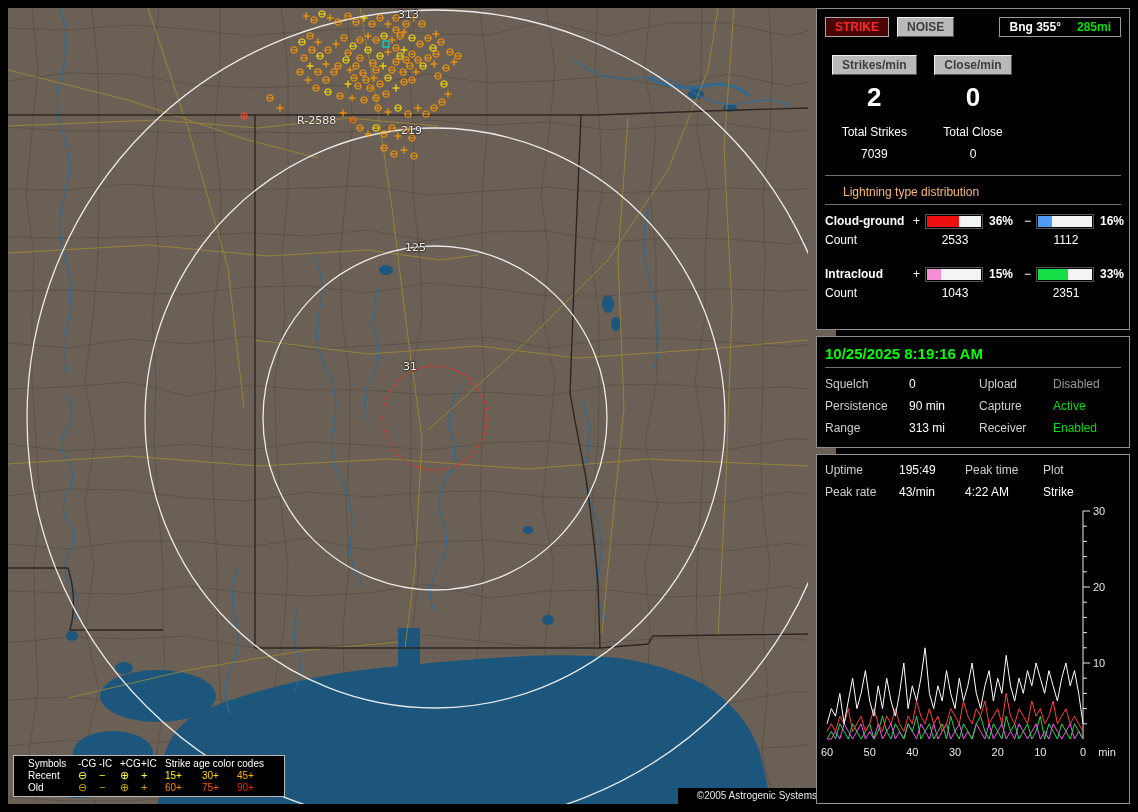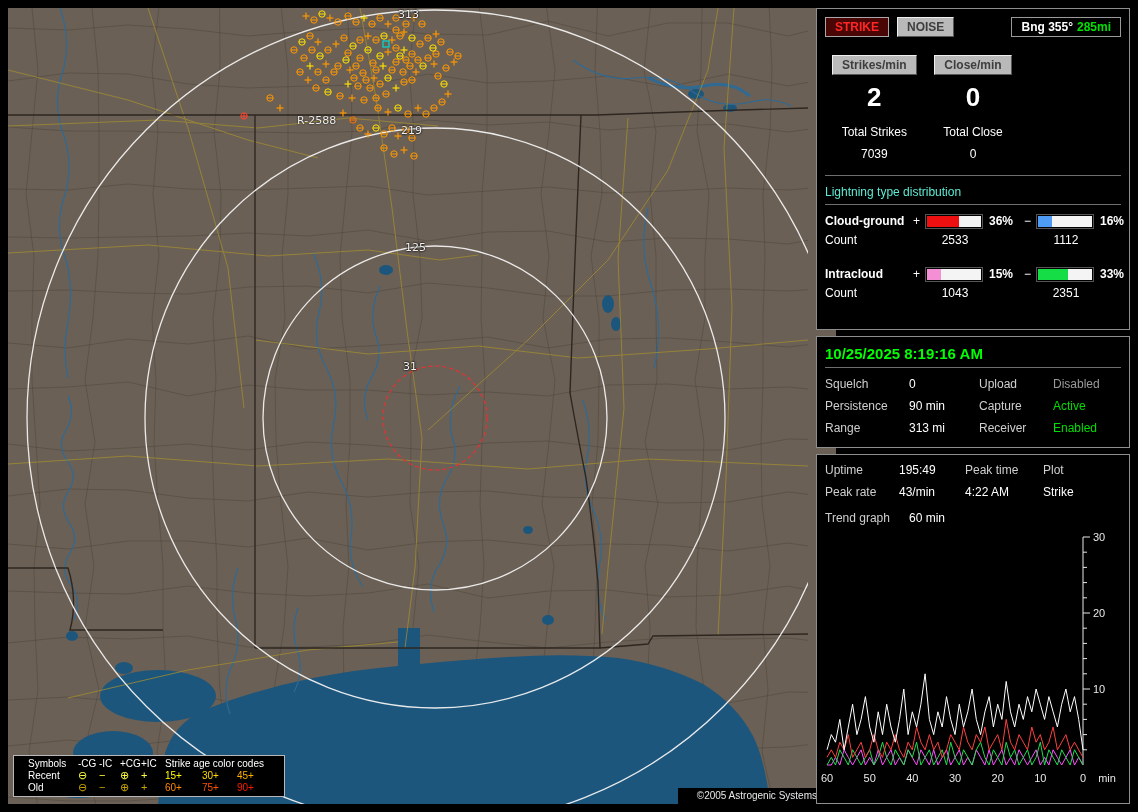--- a/index.html
+++ b/index.html
@@ -26,31 +26,31 @@
              box-sizing:border-box;color:#fff;font-size:12px;}
   #box1{top:8px;height:322px;padding:8px;}
   #box2{top:336px;height:112px;padding:8px;}
   #box3{top:454px;height:350px;padding:8px;}
 
   .top-row{display:flex;align-items:center;gap:8px;}
   .btn-bevel{display:inline-block;background:#b9b9b9;border-top:1px solid #efefef;border-left:1px solid #efefef;
              border-right:1px solid #565656;border-bottom:1px solid #565656;color:#3e3e3e;
              font-weight:bold;font-size:12px;padding:2px 9px;line-height:14px;}
   .btn-strike{background:#4a0505;border:1px solid #a8a8a8;color:#ff2626;}
-  .bng-box{margin-left:auto;display:flex;gap:4px;border:1px solid #9a9a9a;padding:2px 9px;font-weight:bold;}
+  .bng-box{margin-left:auto;display:flex;gap:16px;border:1px solid #9a9a9a;padding:2px 9px;font-weight:bold;}
   .bng-box .rng{color:#00e000;}
 
   .rate-grid{display:grid;grid-template-columns:1fr 1fr 1fr;text-align:center;margin-top:18px;}
   .rate-value{font-size:26px;font-weight:bold;margin-top:8px;line-height:28px;}
   .total-label{margin-top:14px;}
   .total-value{margin-top:8px;}
 
   hr.sep{border:0;border-top:1px solid #6e6e6e;margin:14px 0 9px;}
   hr.thin{border:0;border-top:1px solid #6e6e6e;margin:5px 0 9px;}
-  .dist-title{color:#5eead4;}
+  .dist-title{color:#fdba74;margin-left:18px;}
   .dist-grid{display:grid;grid-template-columns:88px 13px 58px 40px 13px 58px 34px;align-items:center;row-gap:5px;}
   .dist-name{font-weight:bold;}
   .bar{display:inline-block;width:54px;height:11px;background:#f4f4f4;border:1px solid #000;box-shadow:0 0 0 1px #555;}
   .bar i{display:block;height:100%;width:0;}
   .pct{font-weight:bold;padding-left:5px;}
   .cnt{text-align:center;}
   .blockgap{grid-column:1/8;height:10px;}
 
   .date-line{color:#00ff00;font-size:15px;font-weight:bold;}
   .status-grid{display:grid;grid-template-columns:84px 70px 74px 1fr;row-gap:8px;}
@@ -556,24 +556,20 @@
       <span class="val">195:49</span>
       <span class="lab">Peak time</span>
       <span class="lab">Plot</span>
 
       <span class="lab">Peak rate</span>
       <span class="val">43/min</span>
       <span class="val">4:22 AM</span>
       <span class="val">Strike</span>
     </div>
 
-    <div class="trend-row">
-      <span class="lab">Trend graph</span>
-      <span class="val">60 min</span>
-    </div>
 
     <svg id="trend-svg" width="298" height="252">
         <line x1="256" y1="2" x2="256" y2="230" stroke="#e8e8e8" stroke-width="1"></line>
         <line x1="256" y1="214.8" x2="260" y2="214.8" stroke="#e8e8e8" stroke-width="1"></line>
         <line x1="256" y1="199.6" x2="260" y2="199.6" stroke="#e8e8e8" stroke-width="1"></line>
         <line x1="256" y1="184.4" x2="260" y2="184.4" stroke="#e8e8e8" stroke-width="1"></line>
         <line x1="256" y1="169.2" x2="260" y2="169.2" stroke="#e8e8e8" stroke-width="1"></line>
         <line x1="256" y1="154" x2="263" y2="154" stroke="#e8e8e8" stroke-width="1"></line>
         <text x="266" y="158" fill="#e8e8e8" font-size="11" font-family="&quot;Liberation Sans&quot;,sans-serif">10</text>
         <line x1="256" y1="138.8" x2="260" y2="138.8" stroke="#e8e8e8" stroke-width="1"></line>

